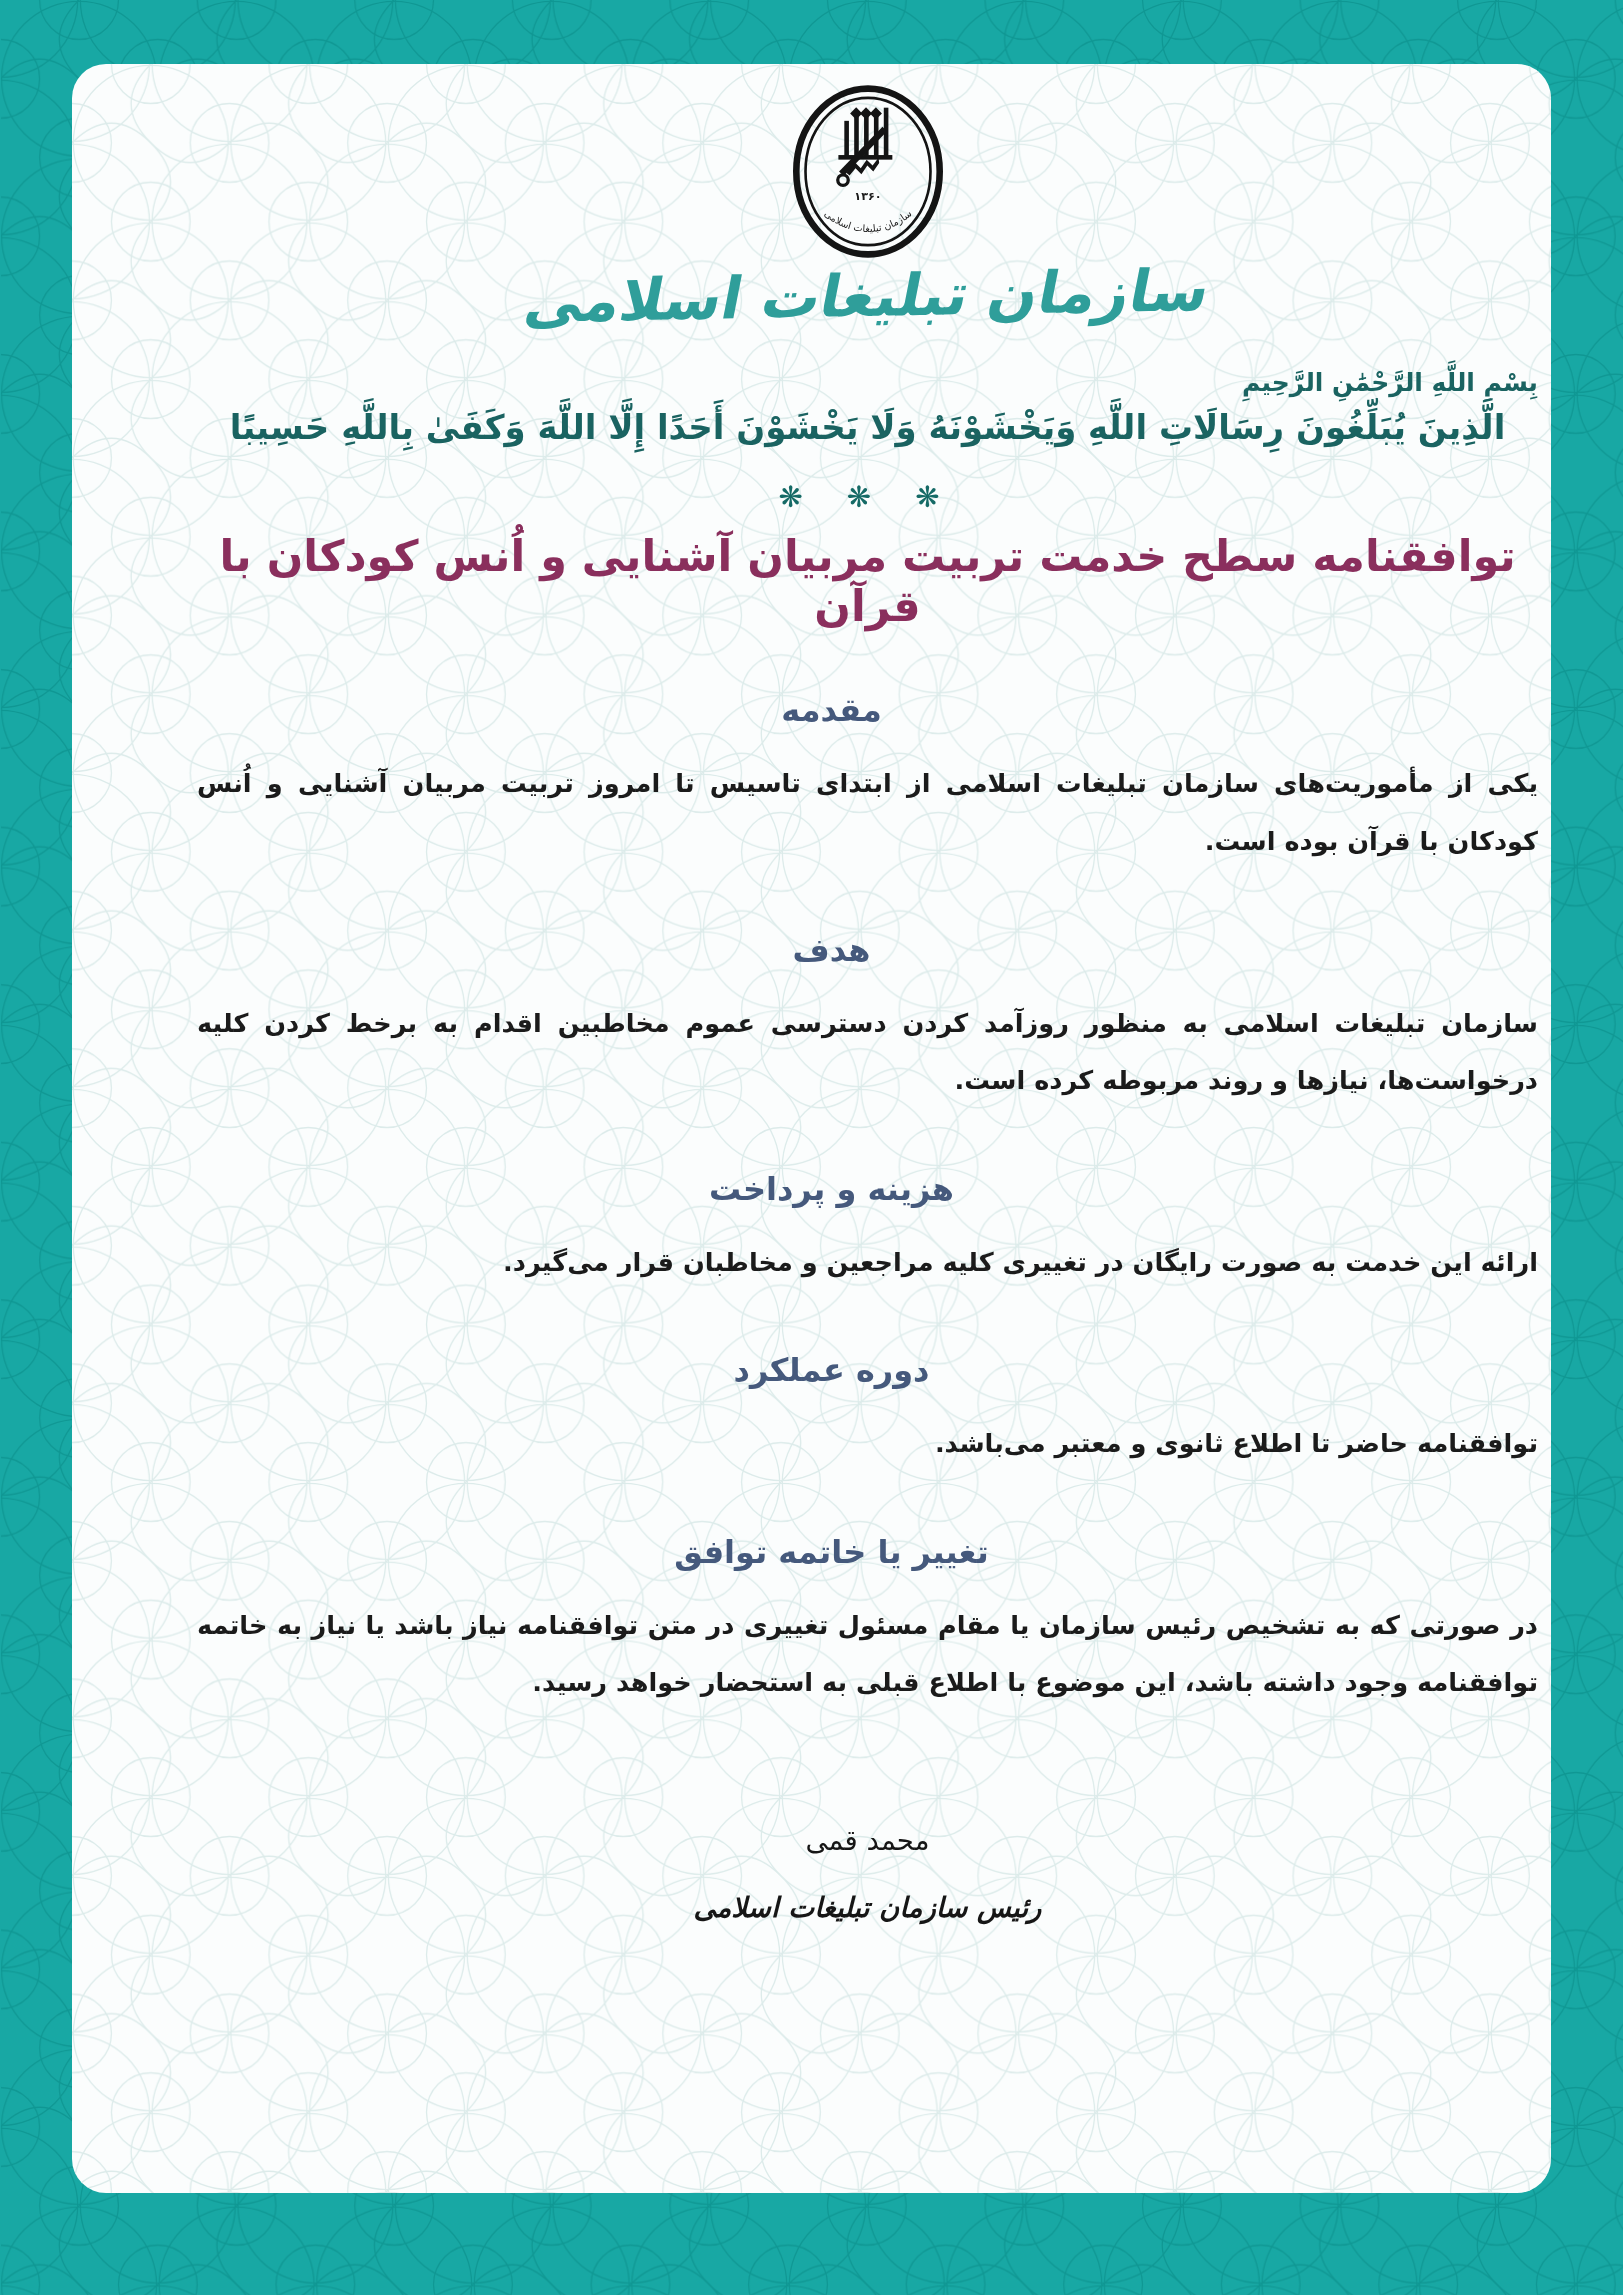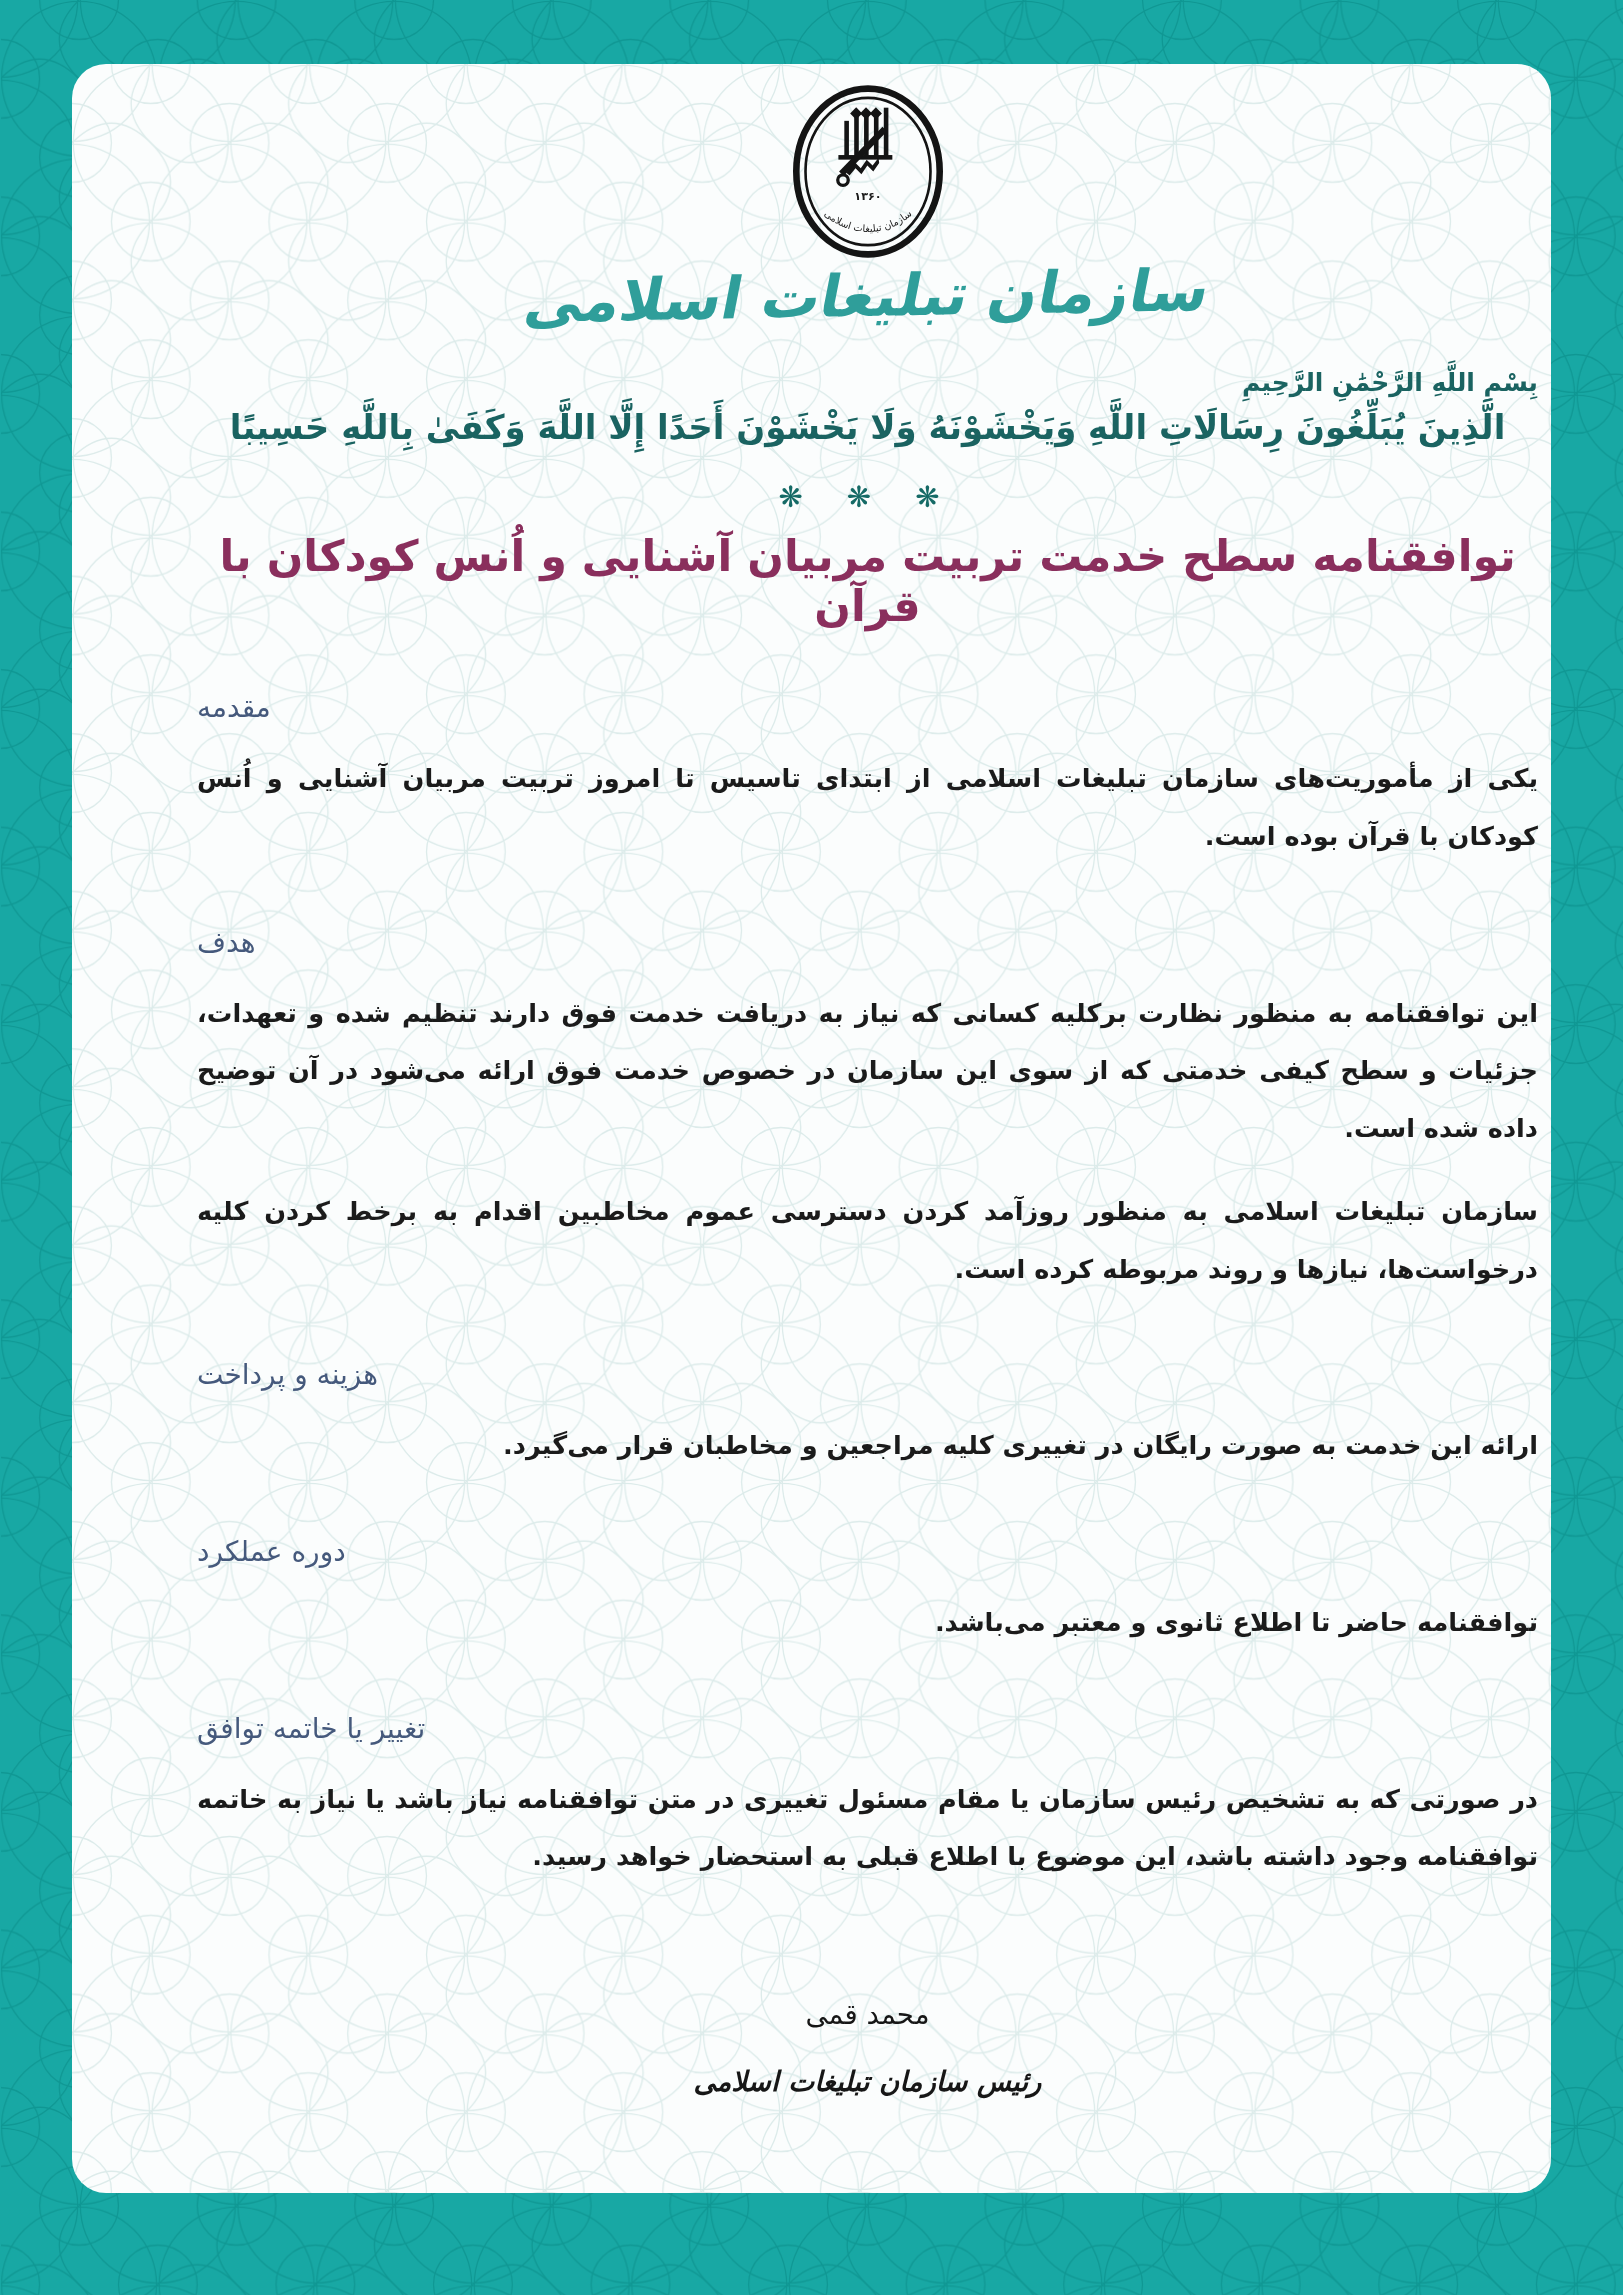--- a/index.html
+++ b/index.html
@@ -36,21 +36,21 @@
   .divider{
     margin-top:33px;text-align:center;
     font-size:29px;font-weight:700;color:#156a66;letter-spacing:17px;
   }
   .doc-title{
     margin:17px 0 0;text-align:center;
     font-size:43px;font-weight:800;color:#8a2f5d;
   }
   .section-heading{
     margin:60px 0 0;padding-left:0;padding-right:72px;
-    text-align:left;font-size:28px;font-weight:400;color:#45597c;
+    text-align:center;font-size:32px;font-weight:700;color:#45597c;
   }
   .section-body{
     margin:26px 0 0;
     text-align:justify;text-align-last:right;
     font-size:25.6px;font-weight:700;color:#1b1b1b;line-height:2.25;
   }
   .sig-name{margin-top:112px;text-align:center;font-size:27.6px;font-weight:400;color:#161616;}
   .sig-role{margin-top:34px;text-align:center;font-size:27.6px;font-weight:700;color:#161616;font-style:italic;}
 </style>
 </head>
@@ -135,21 +135,20 @@
     <div class="bismillah">بِسْمِ اللَّهِ الرَّحْمَٰنِ الرَّحِيمِ</div>
     <div class="verse">الَّذِينَ يُبَلِّغُونَ رِسَالَاتِ اللَّهِ وَيَخْشَوْنَهُ وَلَا يَخْشَوْنَ أَحَدًا إِلَّا اللَّهَ وَكَفَىٰ بِاللَّهِ حَسِيبًا</div>
     <div class="divider">❋ ❋ ❋</div>
 
     <h1 class="doc-title">توافقنامه سطح خدمت تربیت مربیان آشنایی و اُنس کودکان با قرآن</h1>
 
     <h2 class="section-heading">مقدمه</h2>
     <p class="section-body">یکی از مأموریت‌های سازمان تبلیغات اسلامی از ابتدای تاسیس تا امروز تربیت مربیان آشنایی و اُنس کودکان با قرآن بوده است.</p>
 
     <h2 class="section-heading">هدف</h2>
-    <p class="section-body">این توافقنامه به منظور نظارت برکلیه کسانی که نیاز به دریافت خدمت فوق دارند تنظیم شده و تعهدات، جزئیات و سطح کیفی خدمتی که از سوی این سازمان در خصوص خدمت فوق ارائه می‌شود در آن توضیح داده شده است.</p>
 
     <p class="section-body">سازمان تبلیغات اسلامی به منظور روزآمد کردن دسترسی عموم مخاطبین اقدام به برخط کردن کلیه درخواست‌ها، نیازها و روند مربوطه کرده است.</p>
 
     <h2 class="section-heading">هزینه و پرداخت</h2>
     <p class="section-body">ارائه این خدمت به صورت رایگان در تغییری کلیه مراجعین و مخاطبان قرار می‌گیرد.</p>
 
     <h2 class="section-heading">دوره عملکرد</h2>
     <p class="section-body">توافقنامه حاضر تا اطلاع ثانوی و معتبر می‌باشد.</p>
 
     <h2 class="section-heading">تغییر یا خاتمه توافق</h2>

